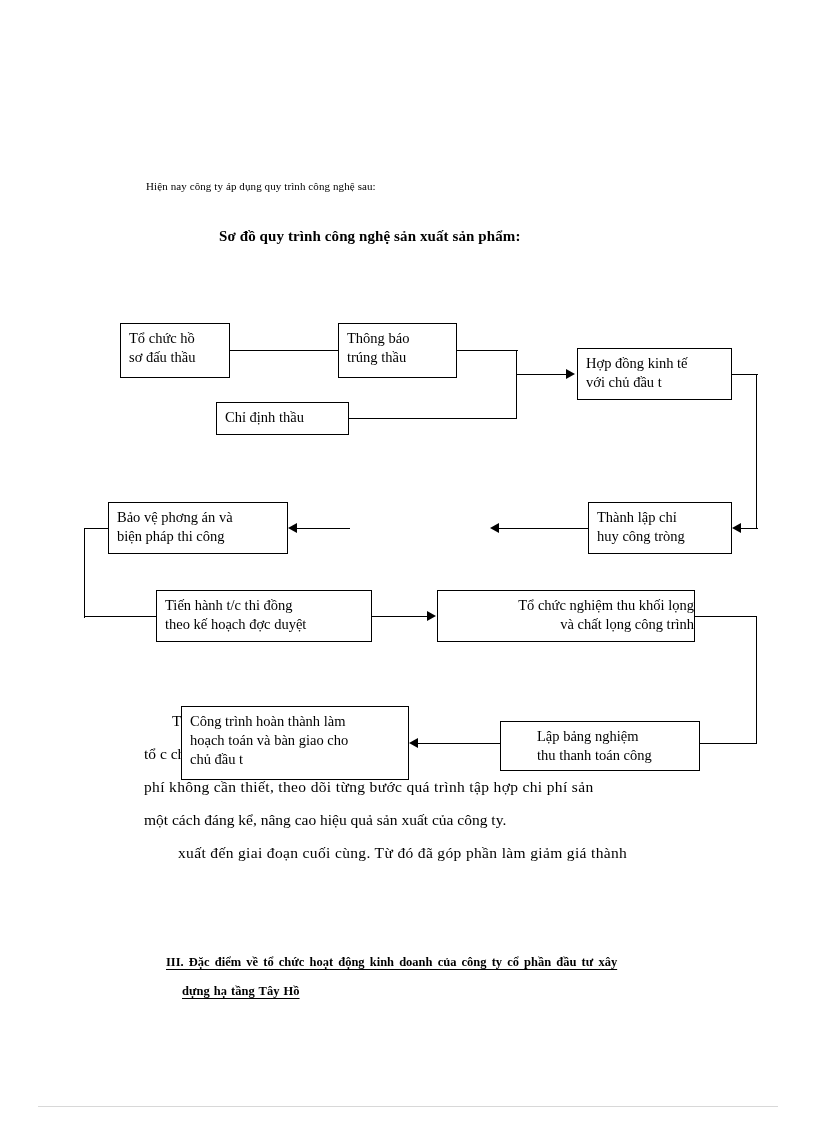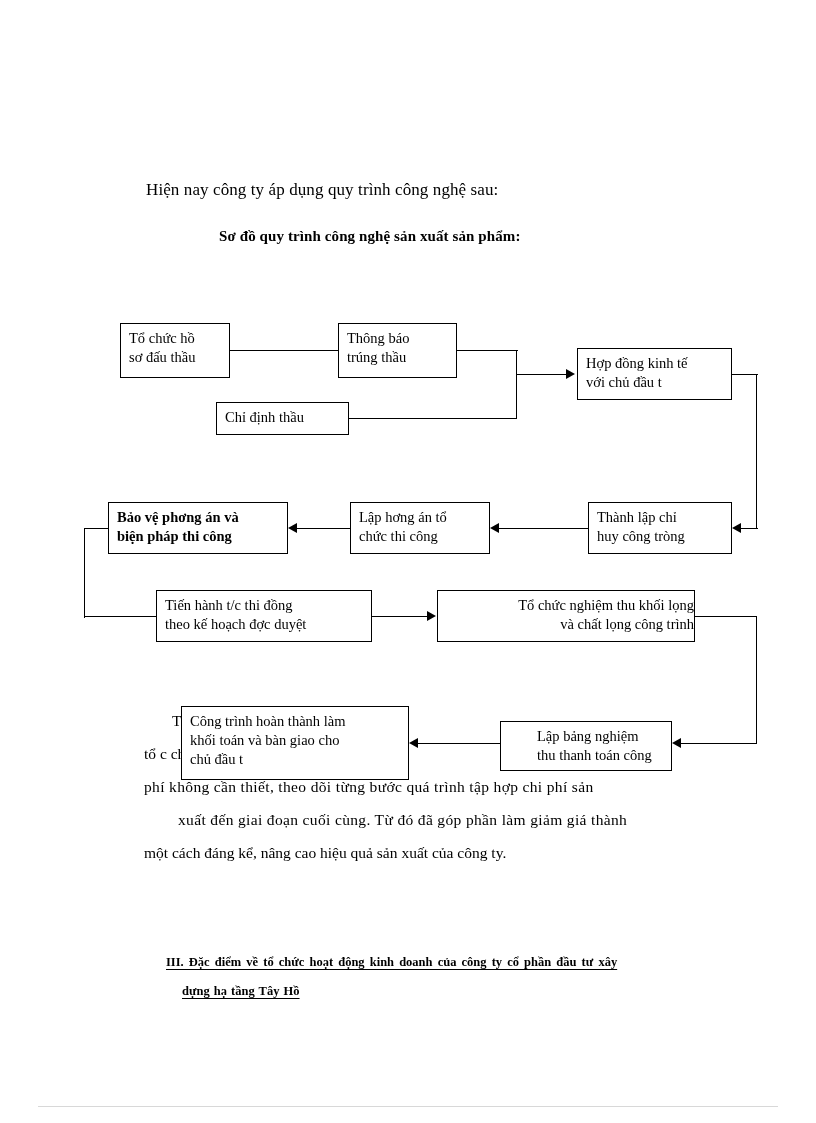--- a/index.html
+++ b/index.html
@@ -9,21 +9,21 @@
     font-family:"Liberation Serif", serif;
     color:#000;
     position:relative;
     overflow:hidden;
   }
   .page { position:absolute; inset:0; }
 
   
   .intro {
     position:absolute; left:146px; top:180px;
-    font-size:17px; letter-spacing:.1px; white-space:nowrap;
+    font-size:11px; letter-spacing:.1px; white-space:nowrap;
   }
   .subtitle {
     position:absolute; left:219px; top:228px;
     font-size:15px; font-weight:bold; letter-spacing:.1px; white-space:nowrap;
   }
 
   
   .body-par {
     position:absolute; left:144px; top:704px; width:556px;
     font-size:15.5px; line-height:33px; text-align:justify;
@@ -82,22 +82,22 @@
 
 <div class="page">
 
   <div class="intro">Hiện nay công ty áp dụng quy trình công nghệ sau:</div>
   <div class="subtitle">Sơ đồ quy trình công nghệ sản xuất sản phẩm:</div>
 
   <div class="body-par">
     <span class="l l1">T                                        ông nghệ cu                            iệc</span>
     <span class="l l2">tổ c                                     chi phí đầu vào hợp lý, tiết kiệm chi</span>
     <span class="l l3">phí không cần thiết, theo dõi từng bước quá trình tập hợp chi phí sản</span>
+    <span class="l l5">một cách đáng kể, nâng cao hiệu quả sản xuất của công ty.</span>
     <span class="l l4">xuất đến giai đoạn cuối cùng. Từ đó đã góp phần làm giảm giá thành</span>
-    <span class="l l5">một cách đáng kể, nâng cao hiệu quả sản xuất của công ty.</span>
   </div>
 
   <div class="chart">
 
     <div class="node" style="left:120px;  top:311px; width:110px; height:55px;">Tổ chức hồ
 sơ đấu thầu</div>
 
     <div class="node" style="left:338px;  top:311px; width:119px; height:55px;">Thông báo
 trúng thầu</div>
 
@@ -112,24 +112,22 @@
     <div class="ln v-line" style="left:516px; top:338px; height:69px;"></div>
 
     <div class="ln h-line" style="left:349px; top:406px; width:168px;"></div>
 
     <div class="ln h-line" style="left:516px; top:362px; width:52px;"></div>
     <div class="arrow arrow-right" style="left:566px; top:357px;"></div>
 
     <div class="node" style="left:588px;  top:490px; width:144px; height:52px;">Thành lập chỉ
 huy công tròng</div>
 
-    <div class="node" style="left:350px;  top:490px; width:140px; height:52px;">Lập hơng  án tổ
-chức thi công</div>
 
-    <div class="node" style="left:108px;  top:490px; width:180px; height:52px;font-weight:bold;">Bảo vệ phơng  án và
+    <div class="node" style="left:108px;  top:490px; width:180px; height:52px;">Bảo vệ phơng  án và
 biện pháp thi công</div>
 
     <div class="ln h-line" style="left:732px; top:362px; width:26px;"></div>
     <div class="ln v-line" style="left:756px; top:362px; height:155px;"></div>
     <div class="ln h-line" style="left:740px; top:516px; width:18px;"></div>
     <div class="arrow arrow-left" style="left:732px; top:511px;"></div>
 
     <div class="ln h-line" style="left:498px; top:516px; width:90px;"></div>
     <div class="arrow arrow-left" style="left:490px; top:511px;"></div>
 
@@ -143,24 +141,24 @@
 và chất lọng  công trình</div>
 
     <div class="ln h-line" style="left:84px;  top:516px; width:24px;"></div>
     <div class="ln v-line" style="left:84px;  top:516px; height:90px;"></div>
     <div class="ln h-line" style="left:84px;  top:604px; width:72px;"></div>
 
     <div class="ln h-line" style="left:372px; top:604px; width:57px;"></div>
     <div class="arrow arrow-right" style="left:427px; top:599px;"></div>
 
     <div class="node" style="left:181px;  top:694px; width:228px; height:74px;">Công trình hoàn thành làm
-khối toán và bàn giao cho
+hoạch toán và bàn giao cho
 chủ đầu t</div>
 
-    <div class="node" style="left:500px;  top:709px; width:172px; height:50px;padding-left:36px;">Lập bảng nghiệm
+    <div class="node" style="left:500px;  top:709px; width:200px; height:50px;padding-left:36px;">Lập bảng nghiệm
 thu thanh toán công</div>
 
     <div class="ln h-line" style="left:695px; top:604px; width:62px;"></div>
     <div class="ln v-line" style="left:756px; top:604px; height:128px;"></div>
     <div class="ln h-line" style="left:680px; top:731px; width:77px;"></div>
     <div class="arrow arrow-left" style="left:672px; top:726px;"></div>
 
     <div class="ln h-line" style="left:417px; top:731px; width:83px;"></div>
     <div class="arrow arrow-left" style="left:409px; top:726px;"></div>
 

